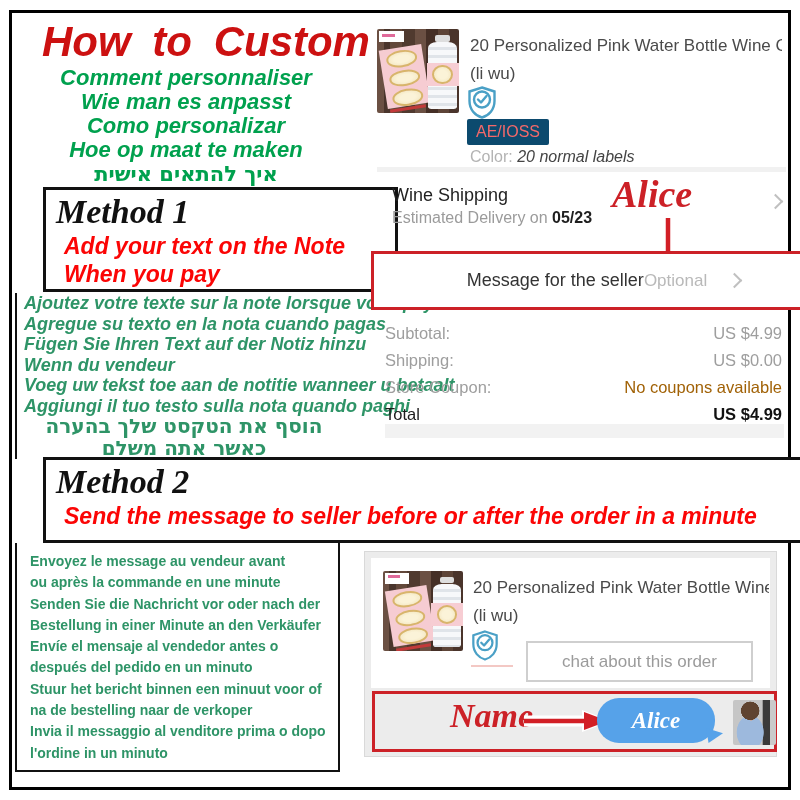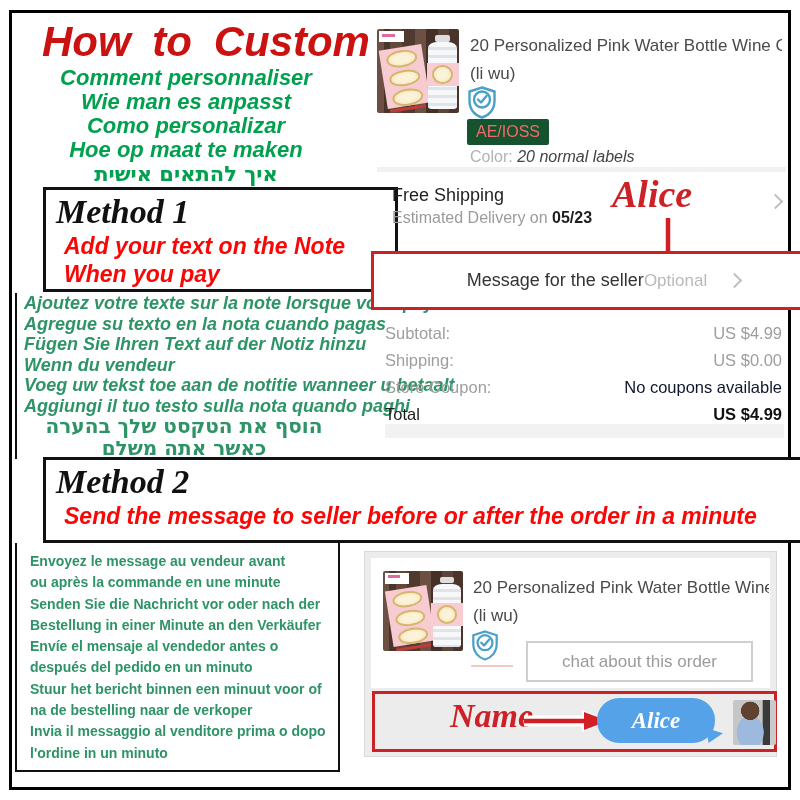--- a/index.html
+++ b/index.html
@@ -48,21 +48,21 @@
   .band{position:absolute;top:37%;left:-4%;width:108%;height:31%;background:#f7cdd3;
         display:flex;align-items:center;justify-content:center;}
   .band .oval{width:52%;height:66%;}
   .tag{position:absolute;left:3%;top:2%;width:30%;height:14%;background:#fff;}
   .tag::after{content:"";position:absolute;left:12%;top:25%;width:50%;height:3px;background:#e06a9a;}
 
   
   .p-title{position:absolute;font-size:17px;color:#4a4a4a;white-space:nowrap;max-width:312px;overflow:hidden;}
   .p-seller{position:absolute;font-size:17px;color:#4a4a4a;}
   .shield{position:absolute;}
-  .badge{position:absolute;left:467px;top:119px;background:#14532d;color:#f4696a;font-size:16px;
+  .badge{position:absolute;left:467px;top:119px;background:#0c4a6e;color:#f4696a;font-size:16px;
          padding:4px 9px;border-radius:2px;}
   .color-row{position:absolute;left:470px;top:148px;font-size:16px;}
   .color-row .lab{color:#b3b3b3;} .color-row .val{color:#444;font-style:italic;}
   .sep1{position:absolute;left:377px;top:167px;width:409px;height:5px;background:#f1f1f1;}
 
   .ship-title{position:absolute;left:392px;top:185px;font-size:18px;color:#1f1f1f;}
   .ship-sub{position:absolute;left:392px;top:209px;font-size:16px;color:#9b9b9b;}
   .ship-sub b{color:#1f1f1f;}
   .chev{display:inline-block;width:9px;height:9px;border-top:2px solid #c0c0c0;border-right:2px solid #c0c0c0;
         transform:rotate(45deg);}
@@ -74,21 +74,21 @@
 
   .msg-box{position:absolute;left:371px;top:251px;width:460px;height:59px;border:3px solid #cc2127;
            box-sizing:border-box;display:flex;align-items:center;justify-content:center;
            padding:0 14px 0 19px;background:#fff;}
   .msg-label{font-size:18px;color:#333;}
   .msg-right{display:flex;align-items:center;gap:22px;color:#b9b9b9;font-size:17px;}
 
   .summary{position:absolute;left:385px;top:320px;width:397px;}
   .s-row{display:flex;justify-content:space-between;height:27px;align-items:center;font-size:16.5px;color:#9e9e9e;}
   .s-row.total{color:#1c1c1c;} .s-row.total .s-val{font-weight:bold;color:#111;}
-  .s-val.link{color:#0f172a;}
+  .s-val.link{color:#a16207;}
   .sep2{position:absolute;left:385px;top:424px;width:399px;height:14px;background:#f2f2f2;}
 
   
   .frag{position:absolute;left:364px;top:551px;width:413px;height:206px;background:#ececec;
         border:1px solid #d9d9d9;box-sizing:border-box;}
   .frag-white{position:absolute;left:371px;top:558px;width:399px;height:130px;background:#fff;}
   .pink-under{position:absolute;left:471px;top:665px;width:42px;height:2px;background:#f3c8c4;}
   .chat-btn{position:absolute;left:526px;top:641px;width:227px;height:41px;border:2px solid #cfcfcf;
             background:#fff;color:#9b9b9b;font-size:17px;display:flex;align-items:center;justify-content:center;
             box-sizing:border-box;}
@@ -180,21 +180,21 @@
     <circle cx="15" cy="13.5" r="8" fill="#ffffff" stroke="#4aa0c6" stroke-width="2.4"></circle>
     <polyline points="11,13.5 14,16.5 19.5,10" fill="none" stroke="#4aa0c6" stroke-width="2.4" stroke-linecap="round" stroke-linejoin="round"></polyline>
   </svg>
   <div class="badge">AE/IOSS</div>
   <div class="color-row">
     <span class="lab">Color:</span>
     <span class="val">20 normal labels</span>
   </div>
   <div class="sep1"></div>
 
-  <div class="ship-title">Free Shipping</div>
+  <div class="ship-title">Wine Shipping</div>
   <div class="ship-sub">
     <span>Estimated Delivery on </span><b>05/23</b>
   </div>
   <span class="chev chev-ship"></span>
 
   <div class="alice">Alice</div>
   <svg class="arrow-down" width="36" height="62" viewBox="0 0 36 62">
     <line x1="18" y1="0" x2="18" y2="40" stroke="#d21f26" stroke-width="4.5"></line>
     <polygon points="6,38 30,38 18,60" fill="#d21f26"></polygon>
   </svg>

